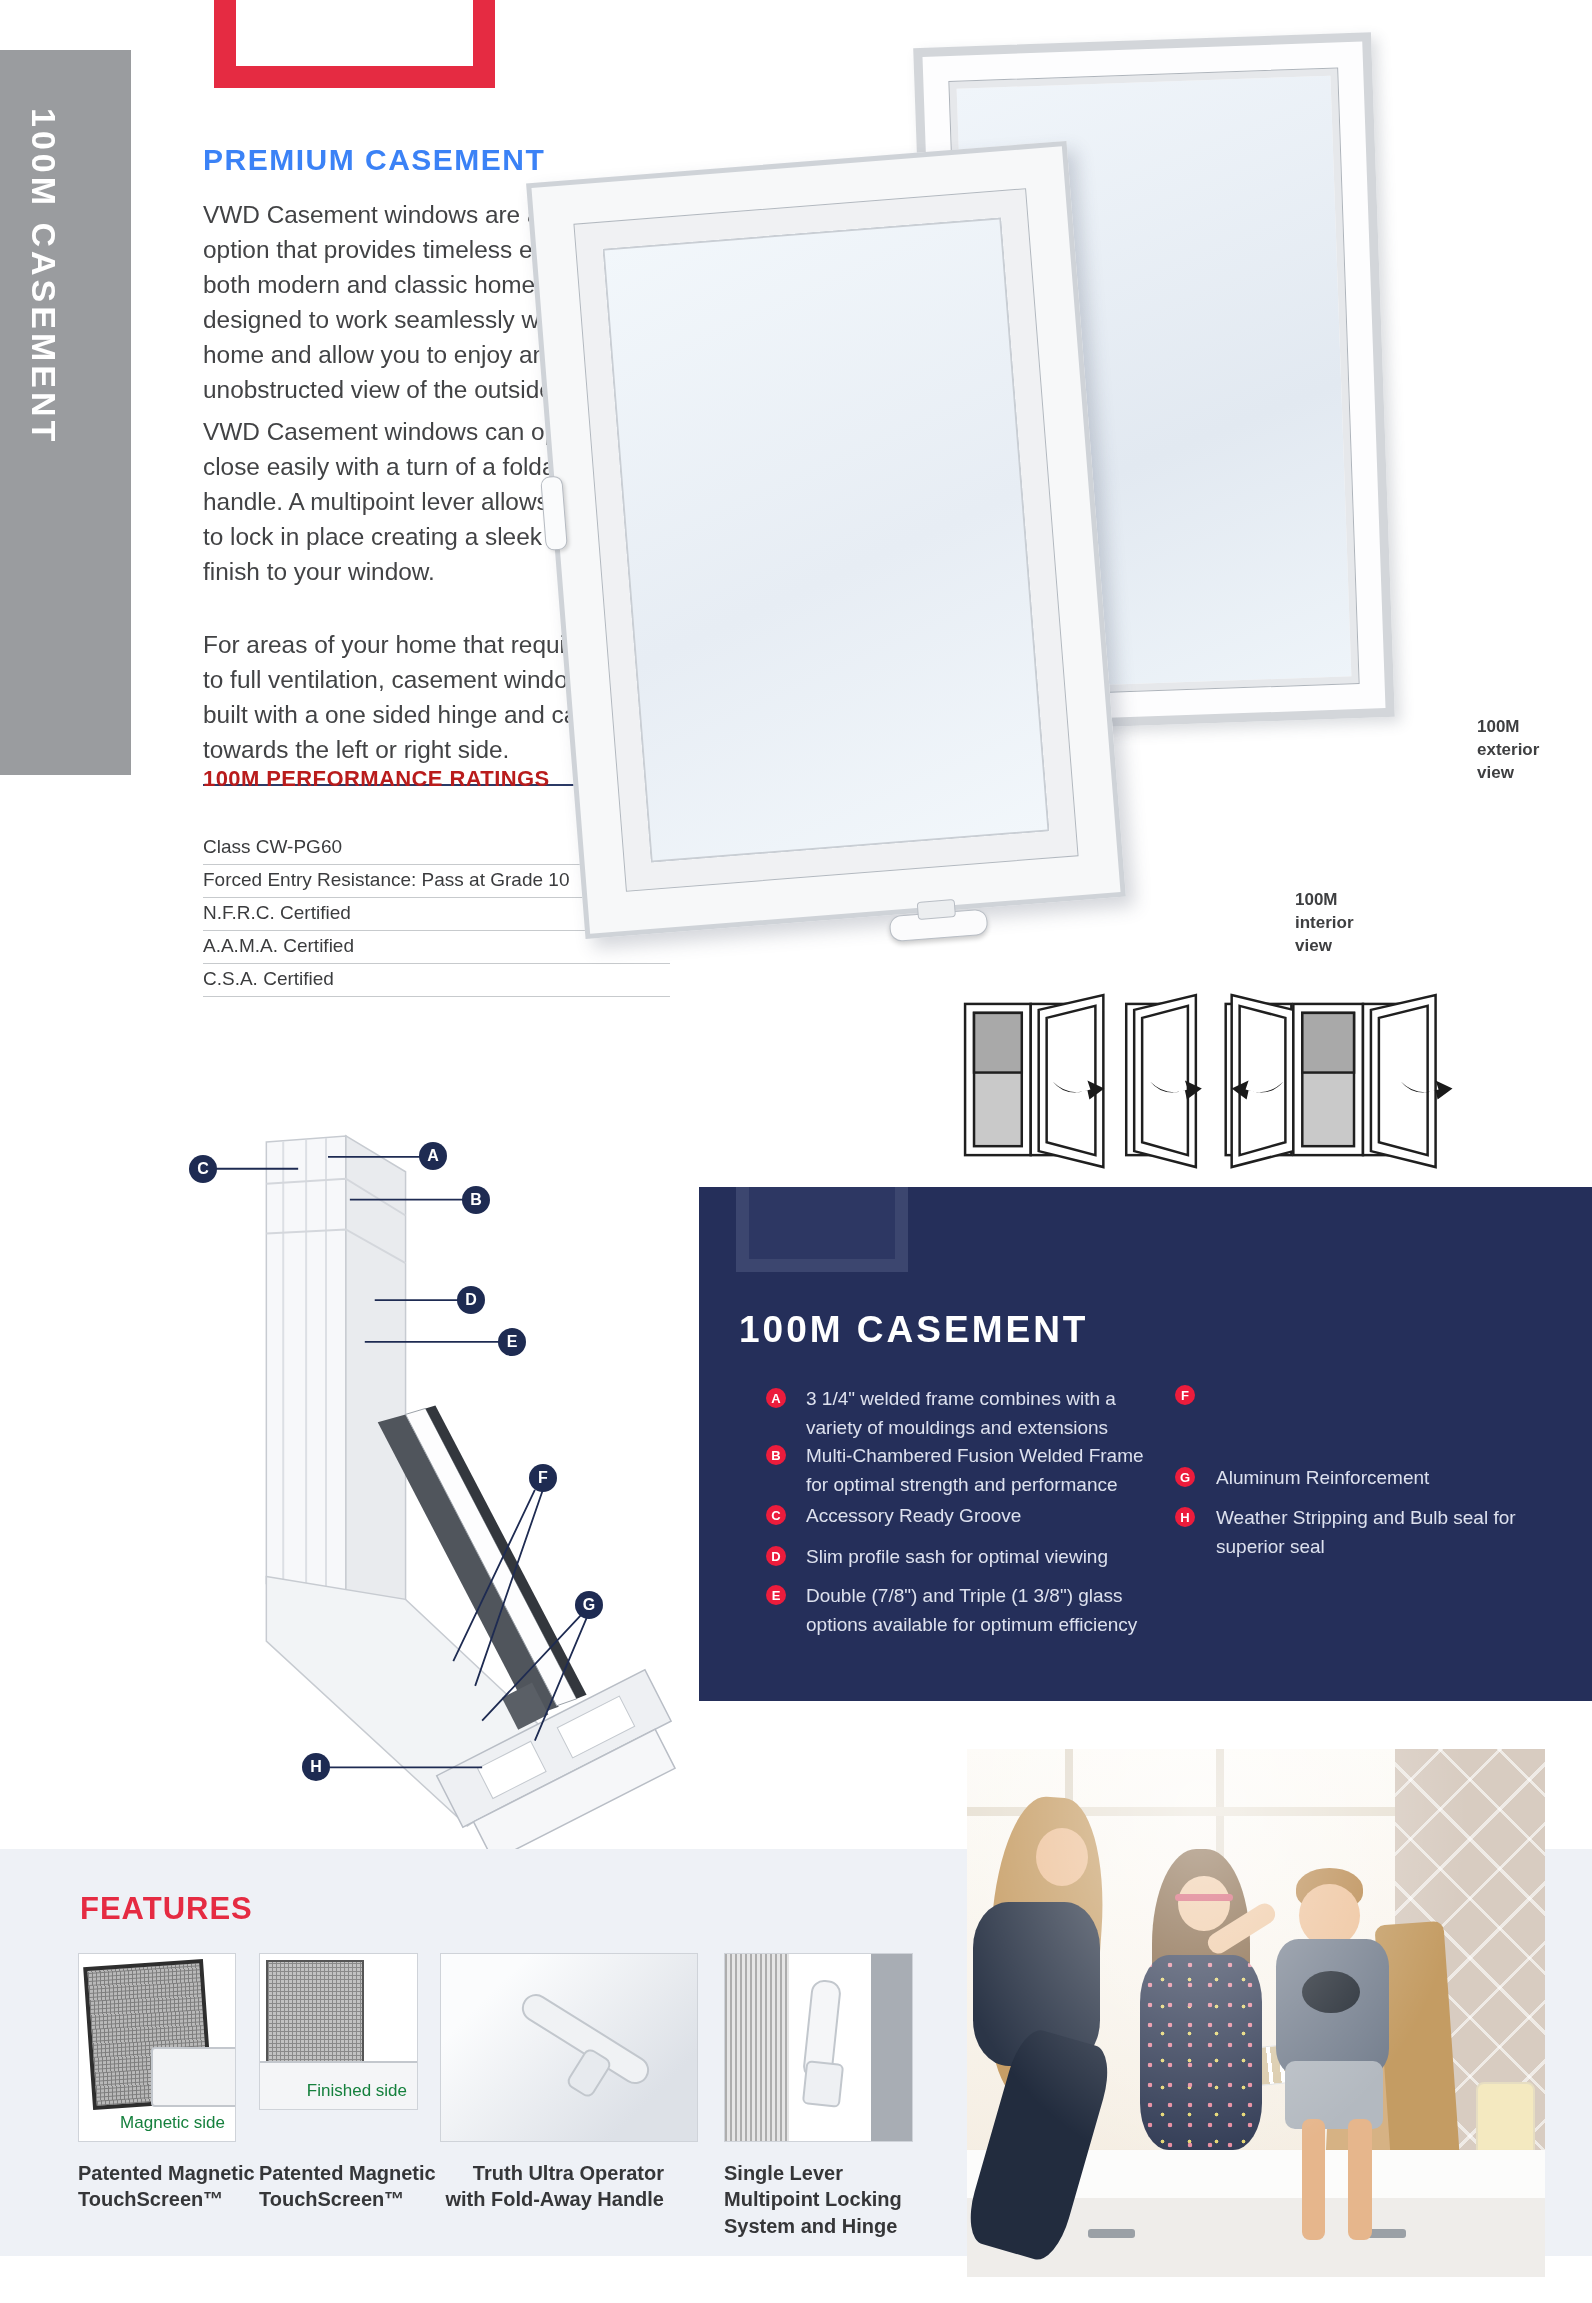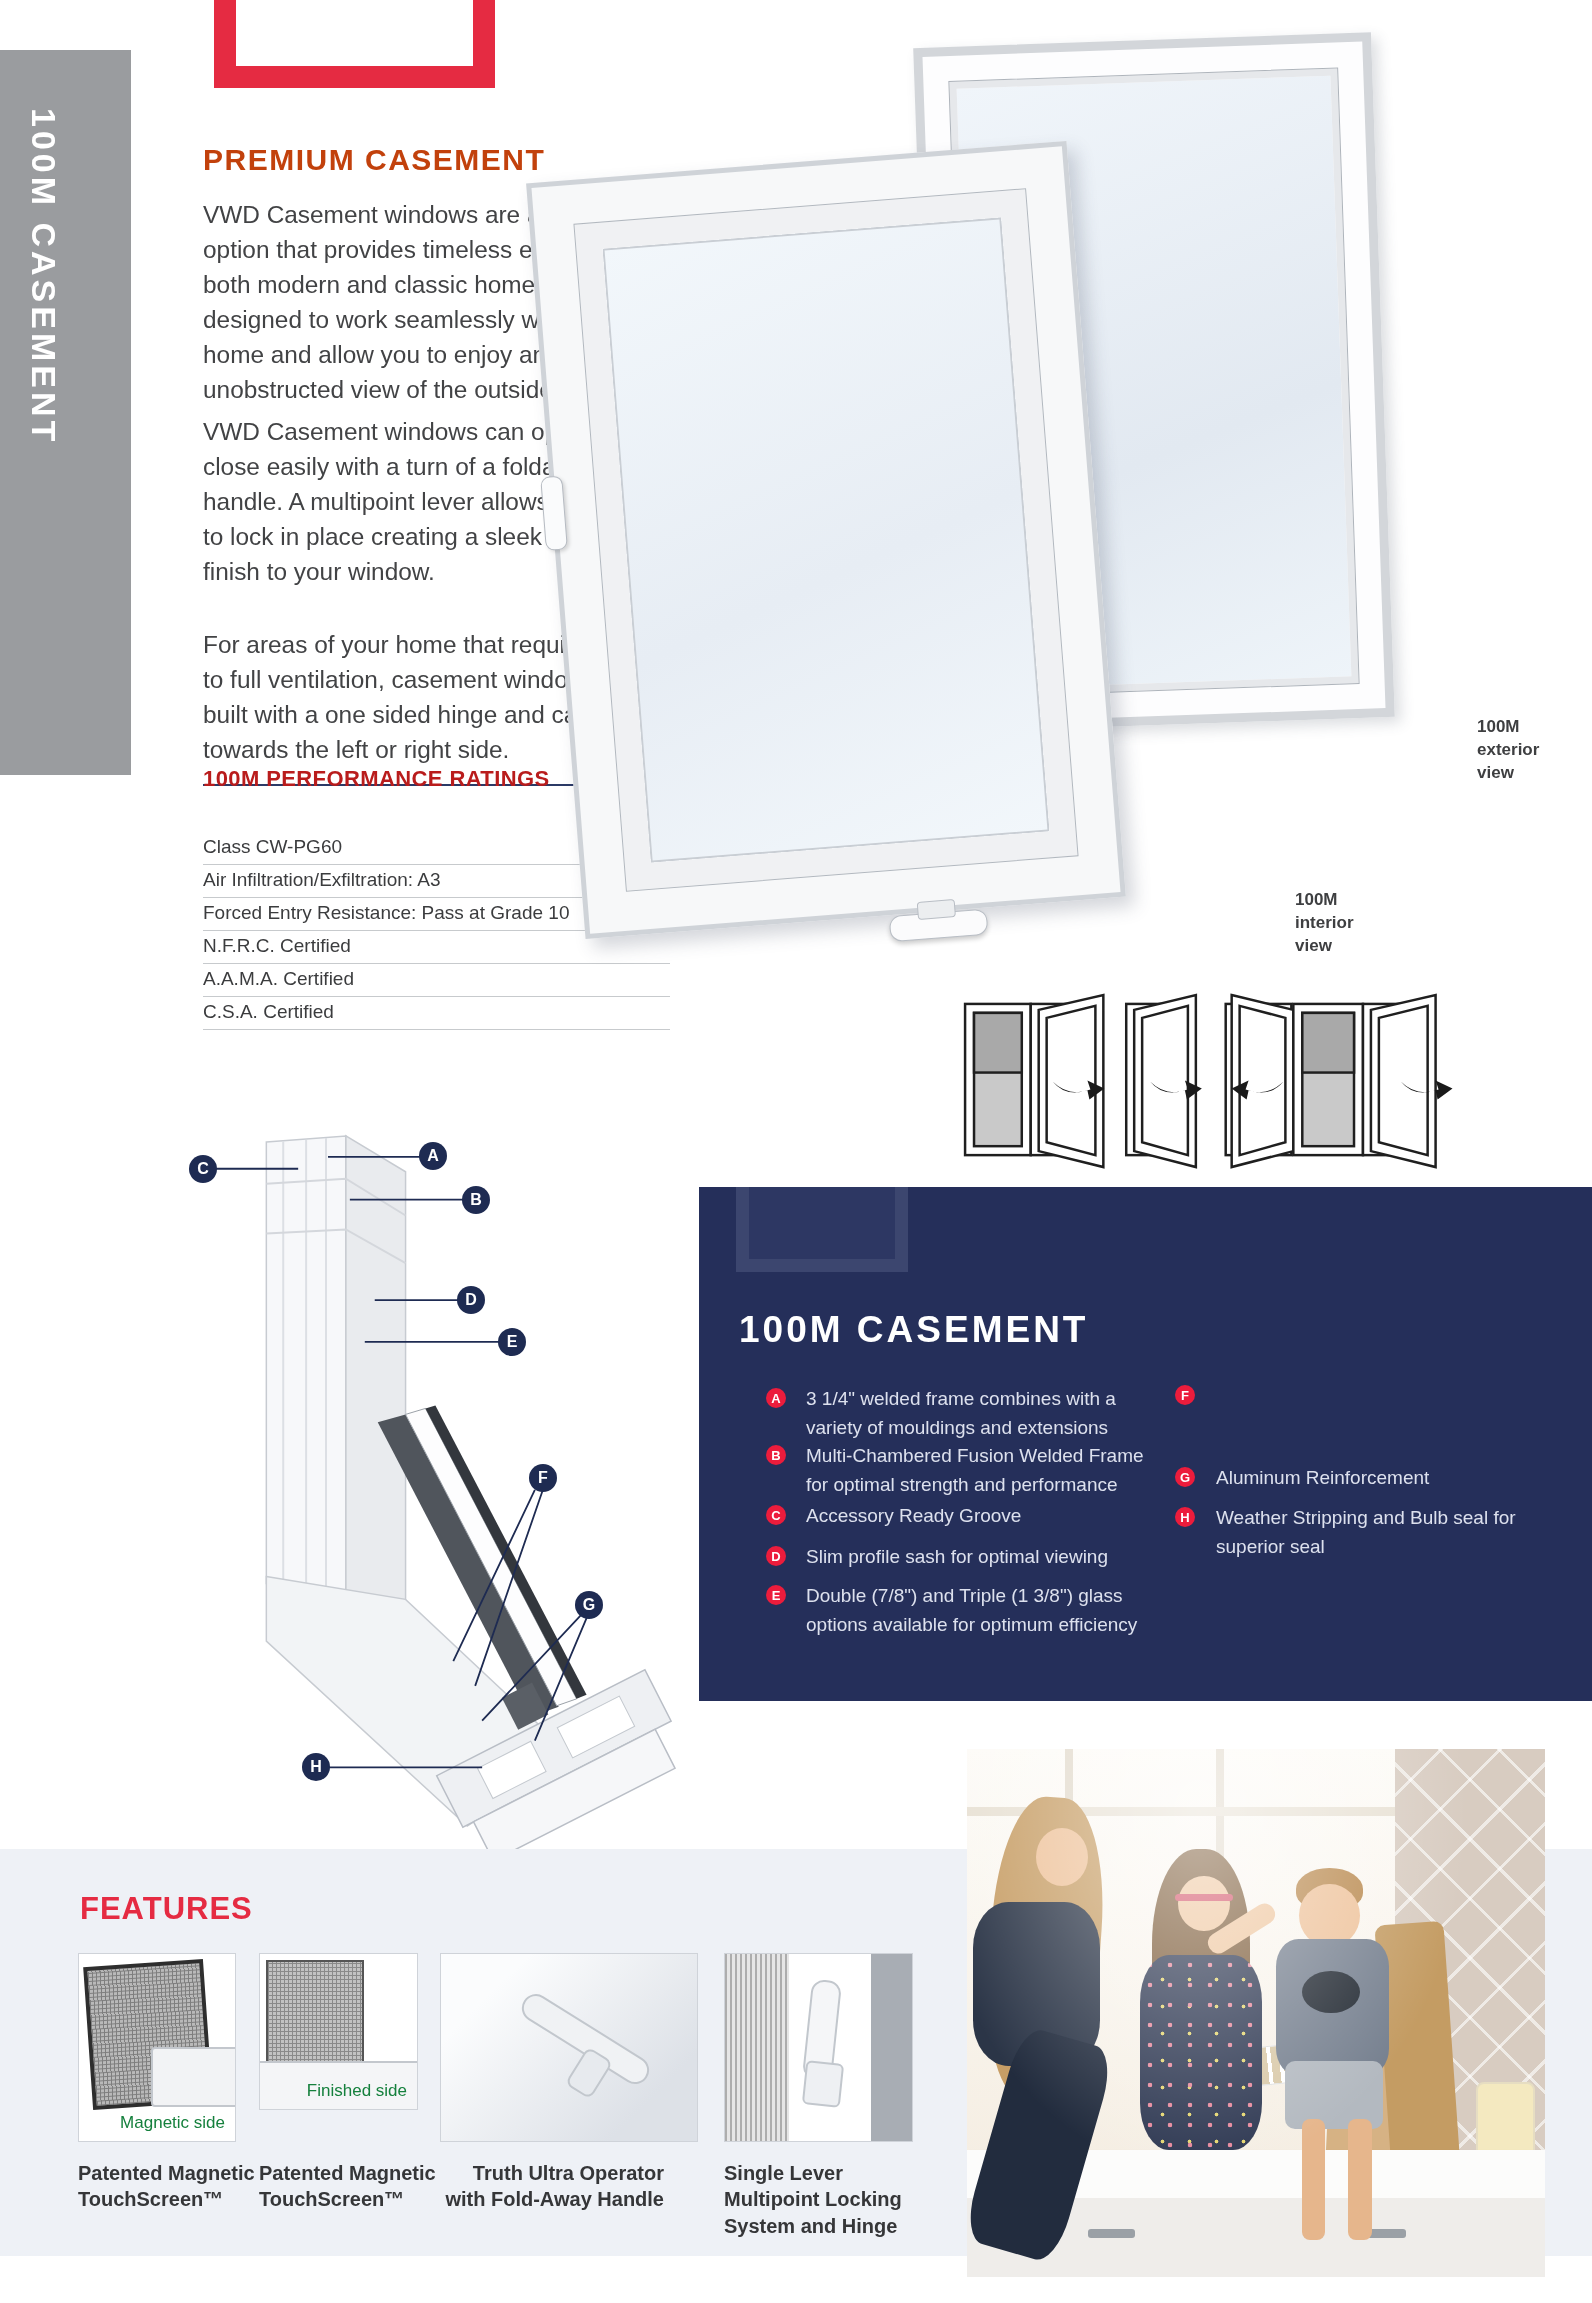--- a/index.html
+++ b/index.html
@@ -10,21 +10,21 @@
   
   .sidebar{left:0;top:50px;width:131px;height:725px;background:#9a9c9f;}
   .sidebar-label{position:absolute;left:24px;top:58px;writing-mode:vertical-rl;
     color:#fff;font-size:34px;font-weight:bold;letter-spacing:4px;white-space:nowrap;}
 
   
   .red-bracket{left:214px;top:0;width:281px;height:88px;box-sizing:border-box;
     border:22px solid #e52b42;border-top:none;}
 
   
-  .intro-heading{left:203px;top:143px;color:#c2410c;font-size:30px;font-weight:bold;letter-spacing:1.5px;}
+  .intro-heading{left:203px;top:143px;color:#3b82f6;font-size:30px;font-weight:bold;letter-spacing:1.5px;}
   .para{left:203px;width:476px;font-size:24.4px;line-height:35px;color:#424345;}
   .p1{top:197px;} .p2{top:414px;} .p3{top:627px;}
 
   
   .ratings-divider{left:203px;top:784px;width:467px;height:2px;background:#2b3a66;}
   .ratings-heading{left:203px;top:766px;font-size:22px;font-weight:bold;color:#b91c1c;letter-spacing:0.4px;}
   .ratings-list{left:203px;top:832px;width:467px;}
   .ratings-row{font-size:19px;color:#3b3c3e;padding:4px 0 6px 0;border-bottom:1px solid #c7cacd;}
 
   
@@ -107,21 +107,20 @@
 
   <div class="abs intro-heading">PREMIUM CASEMENT</div>
   <div class="abs para p1">VWD Casement windows are a versatile option that provides timeless elegance to both modern and classic homes. They are designed to work seamlessly with your home and allow you to enjoy an unobstructed view of the outside.</div>
   <div class="abs para p2">VWD Casement windows can open and close easily with a turn of a foldable crank handle. A multipoint lever allows the handle to lock in place creating a sleek look and finish to your window.</div>
   <div class="abs para p3">For areas of your home that require minimal to full ventilation, casement windows are built with a one sided hinge and can open towards the left or right side.</div>
 
   <div class="abs ratings-divider"></div>
   <div class="abs ratings-heading">100M PERFORMANCE RATINGS</div>
   <div class="abs ratings-list">
     <div class="ratings-row">Class CW-PG60</div>
-    <div class="ratings-row">Air Infiltration/Exfiltration: A3</div>
     <div class="ratings-row">Forced Entry Resistance: Pass at Grade 10</div>
     <div class="ratings-row">N.F.R.C. Certified</div>
     <div class="ratings-row">A.A.M.A. Certified</div>
     <div class="ratings-row">C.S.A. Certified</div>
   </div>
 
   <div class="abs win win-ext">
     <div class="sash"></div>
   </div>
   <div class="abs win win-int">

